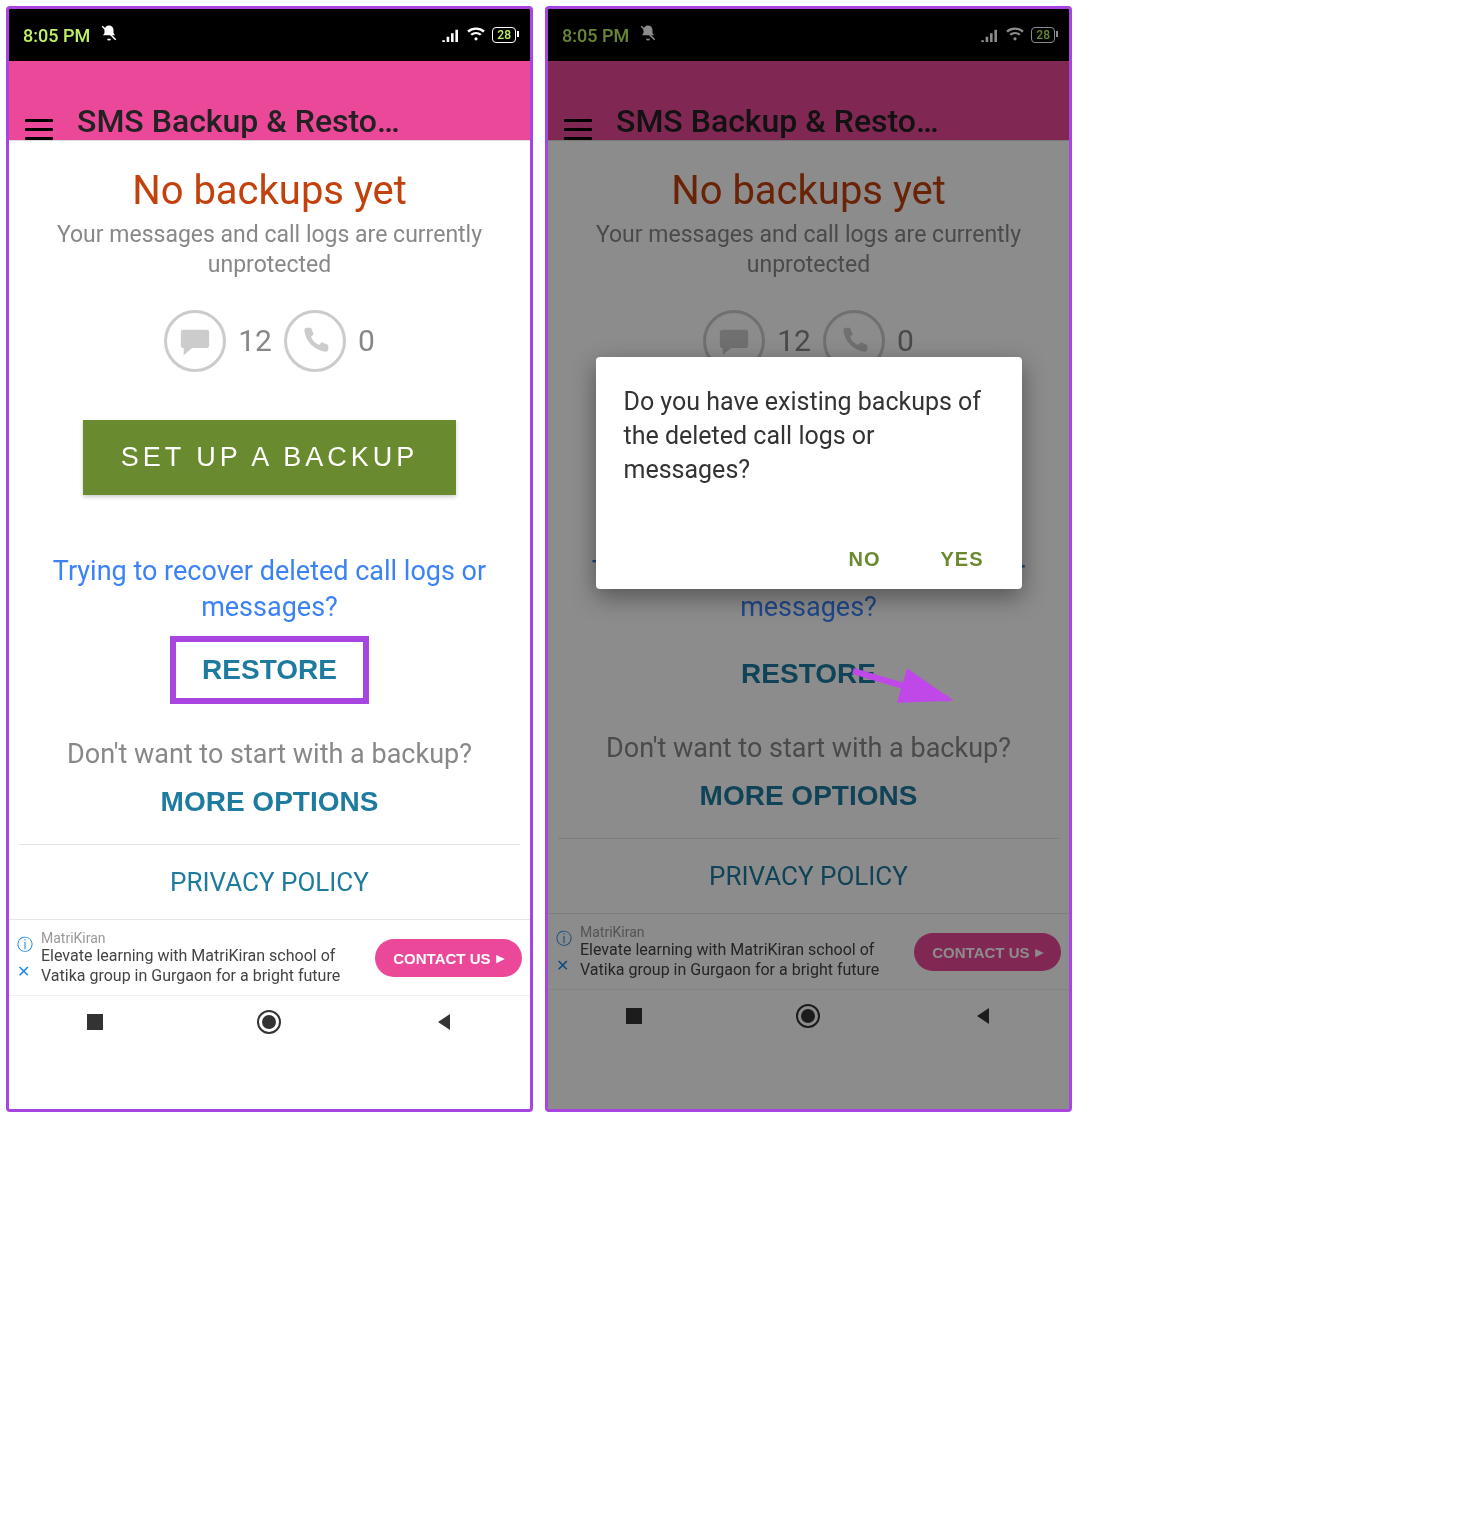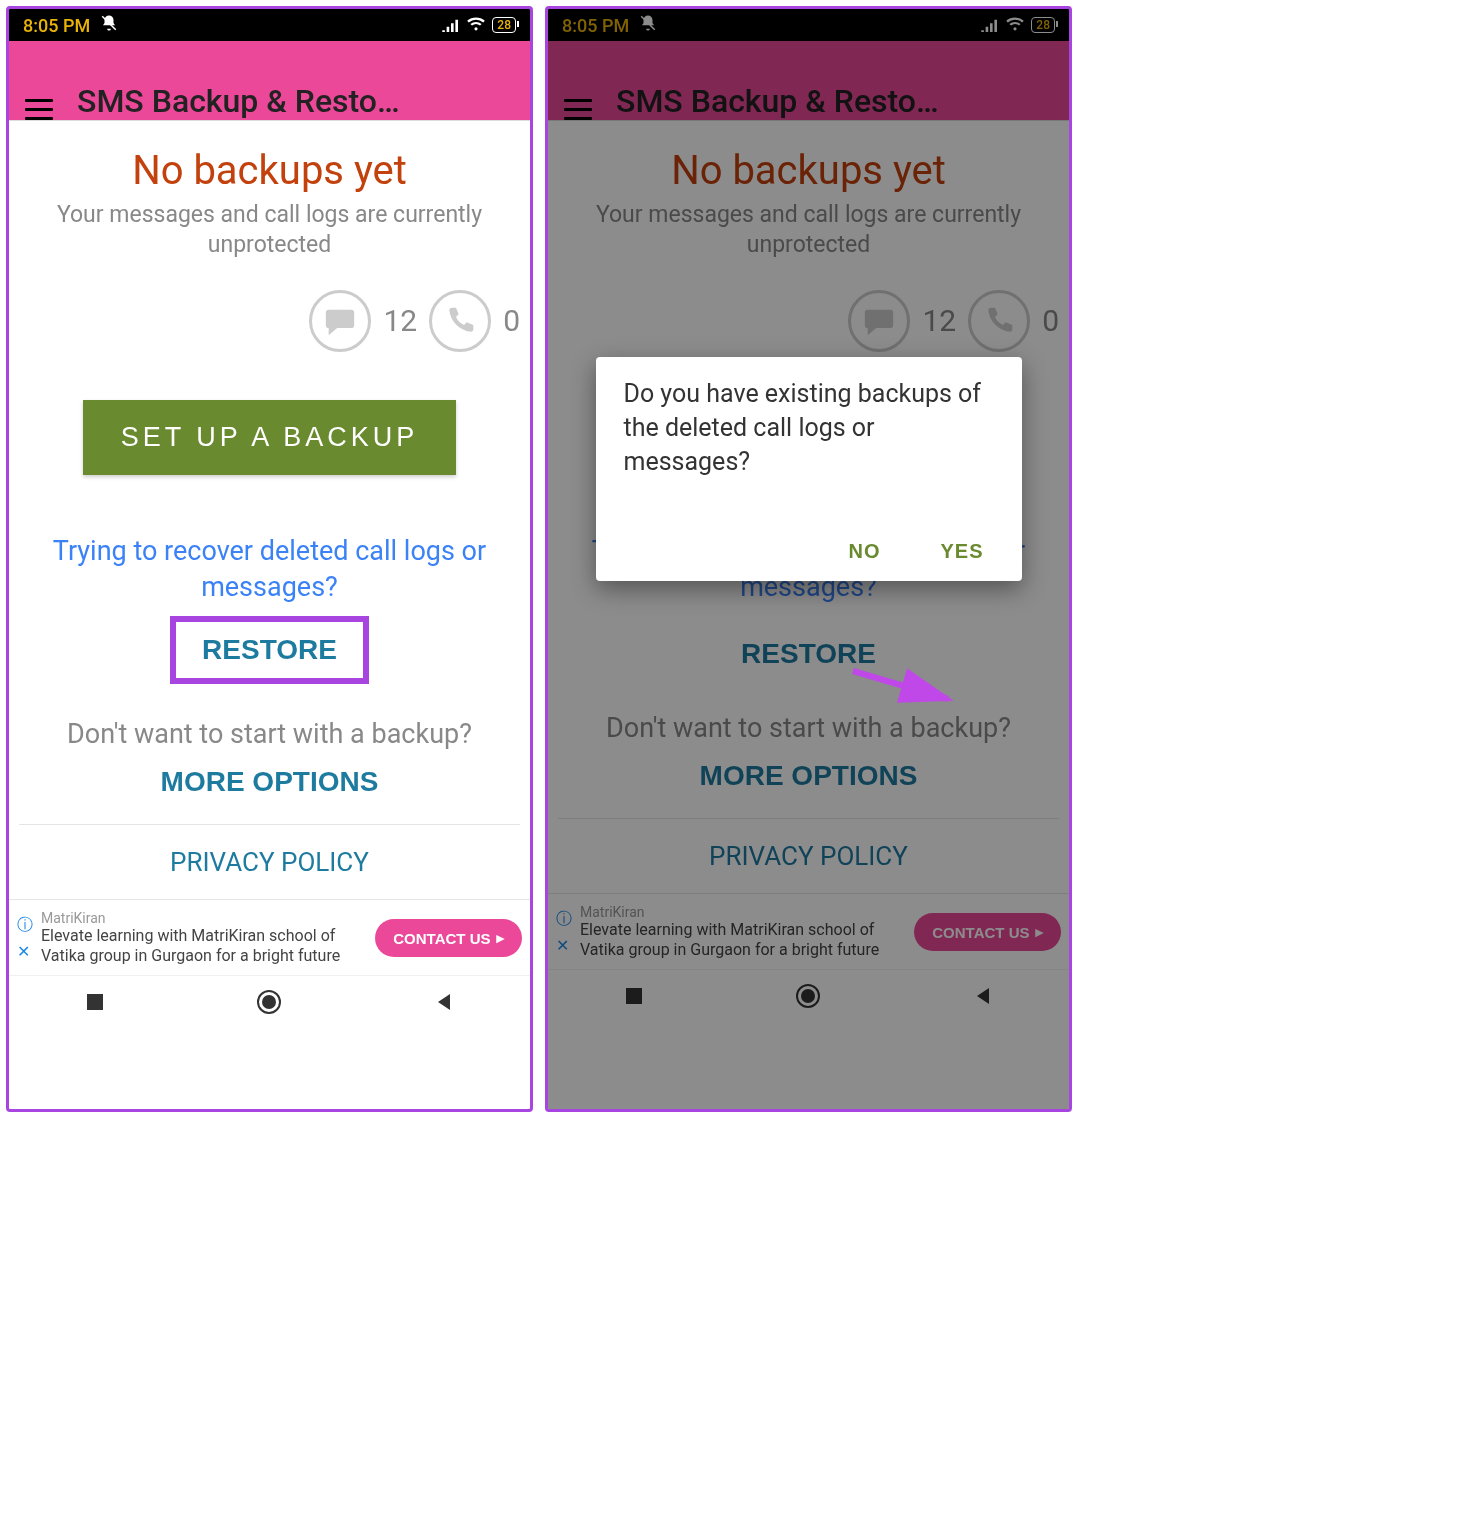--- a/index.html
+++ b/index.html
@@ -17,22 +17,22 @@
     position: relative;
     background: #fff;
     overflow: hidden;
   }
   .phone-inner {
     position: relative;
     height: 1100px;
   }
   .status-bar {
     background: #000;
-    color: #eab308;
-    height: 32px;
+    color: #bef264;
+    height: 52px;
     display: flex;
     align-items: center;
     justify-content: space-between;
     padding: 0 14px;
     font-size: 18px;
     font-weight: 500;
   }
   .status-left { display: flex; align-items: center; gap: 10px; }
   .status-right { display: flex; align-items: center; gap: 6px; }
   .app-bar {
@@ -77,21 +77,21 @@
     margin-top: 6px;
   }
   .subtitle {
     font-size: 23px;
     color: #888;
     margin-top: 6px;
     line-height: 1.3;
   }
   .counts {
     display: flex;
-    justify-content: flex-end;
+    justify-content: center;
     align-items: center;
     gap: 12px;
     margin-top: 30px;
   }
   .count-icon {
     width: 62px;
     height: 62px;
     border: 3px solid #ccc;
     border-radius: 50%;
     display: flex;
@@ -204,21 +204,21 @@
   }
   .dialog {
     position: absolute;
     top: 348px;
     left: 50%;
     transform: translateX(-50%);
     width: 426px;
     background: #fff;
     border-radius: 4px;
     box-shadow: 0 8px 24px rgba(0,0,0,0.4);
-    padding: 20px 28px 18px 28px;
+    padding: 28px 28px 18px 28px;
     text-align: left;
   }
   .dialog-text {
     font-size: 25px;
     color: #333;
     line-height: 1.35;
   }
   .dialog-actions {
     display: flex;
     justify-content: flex-end;

